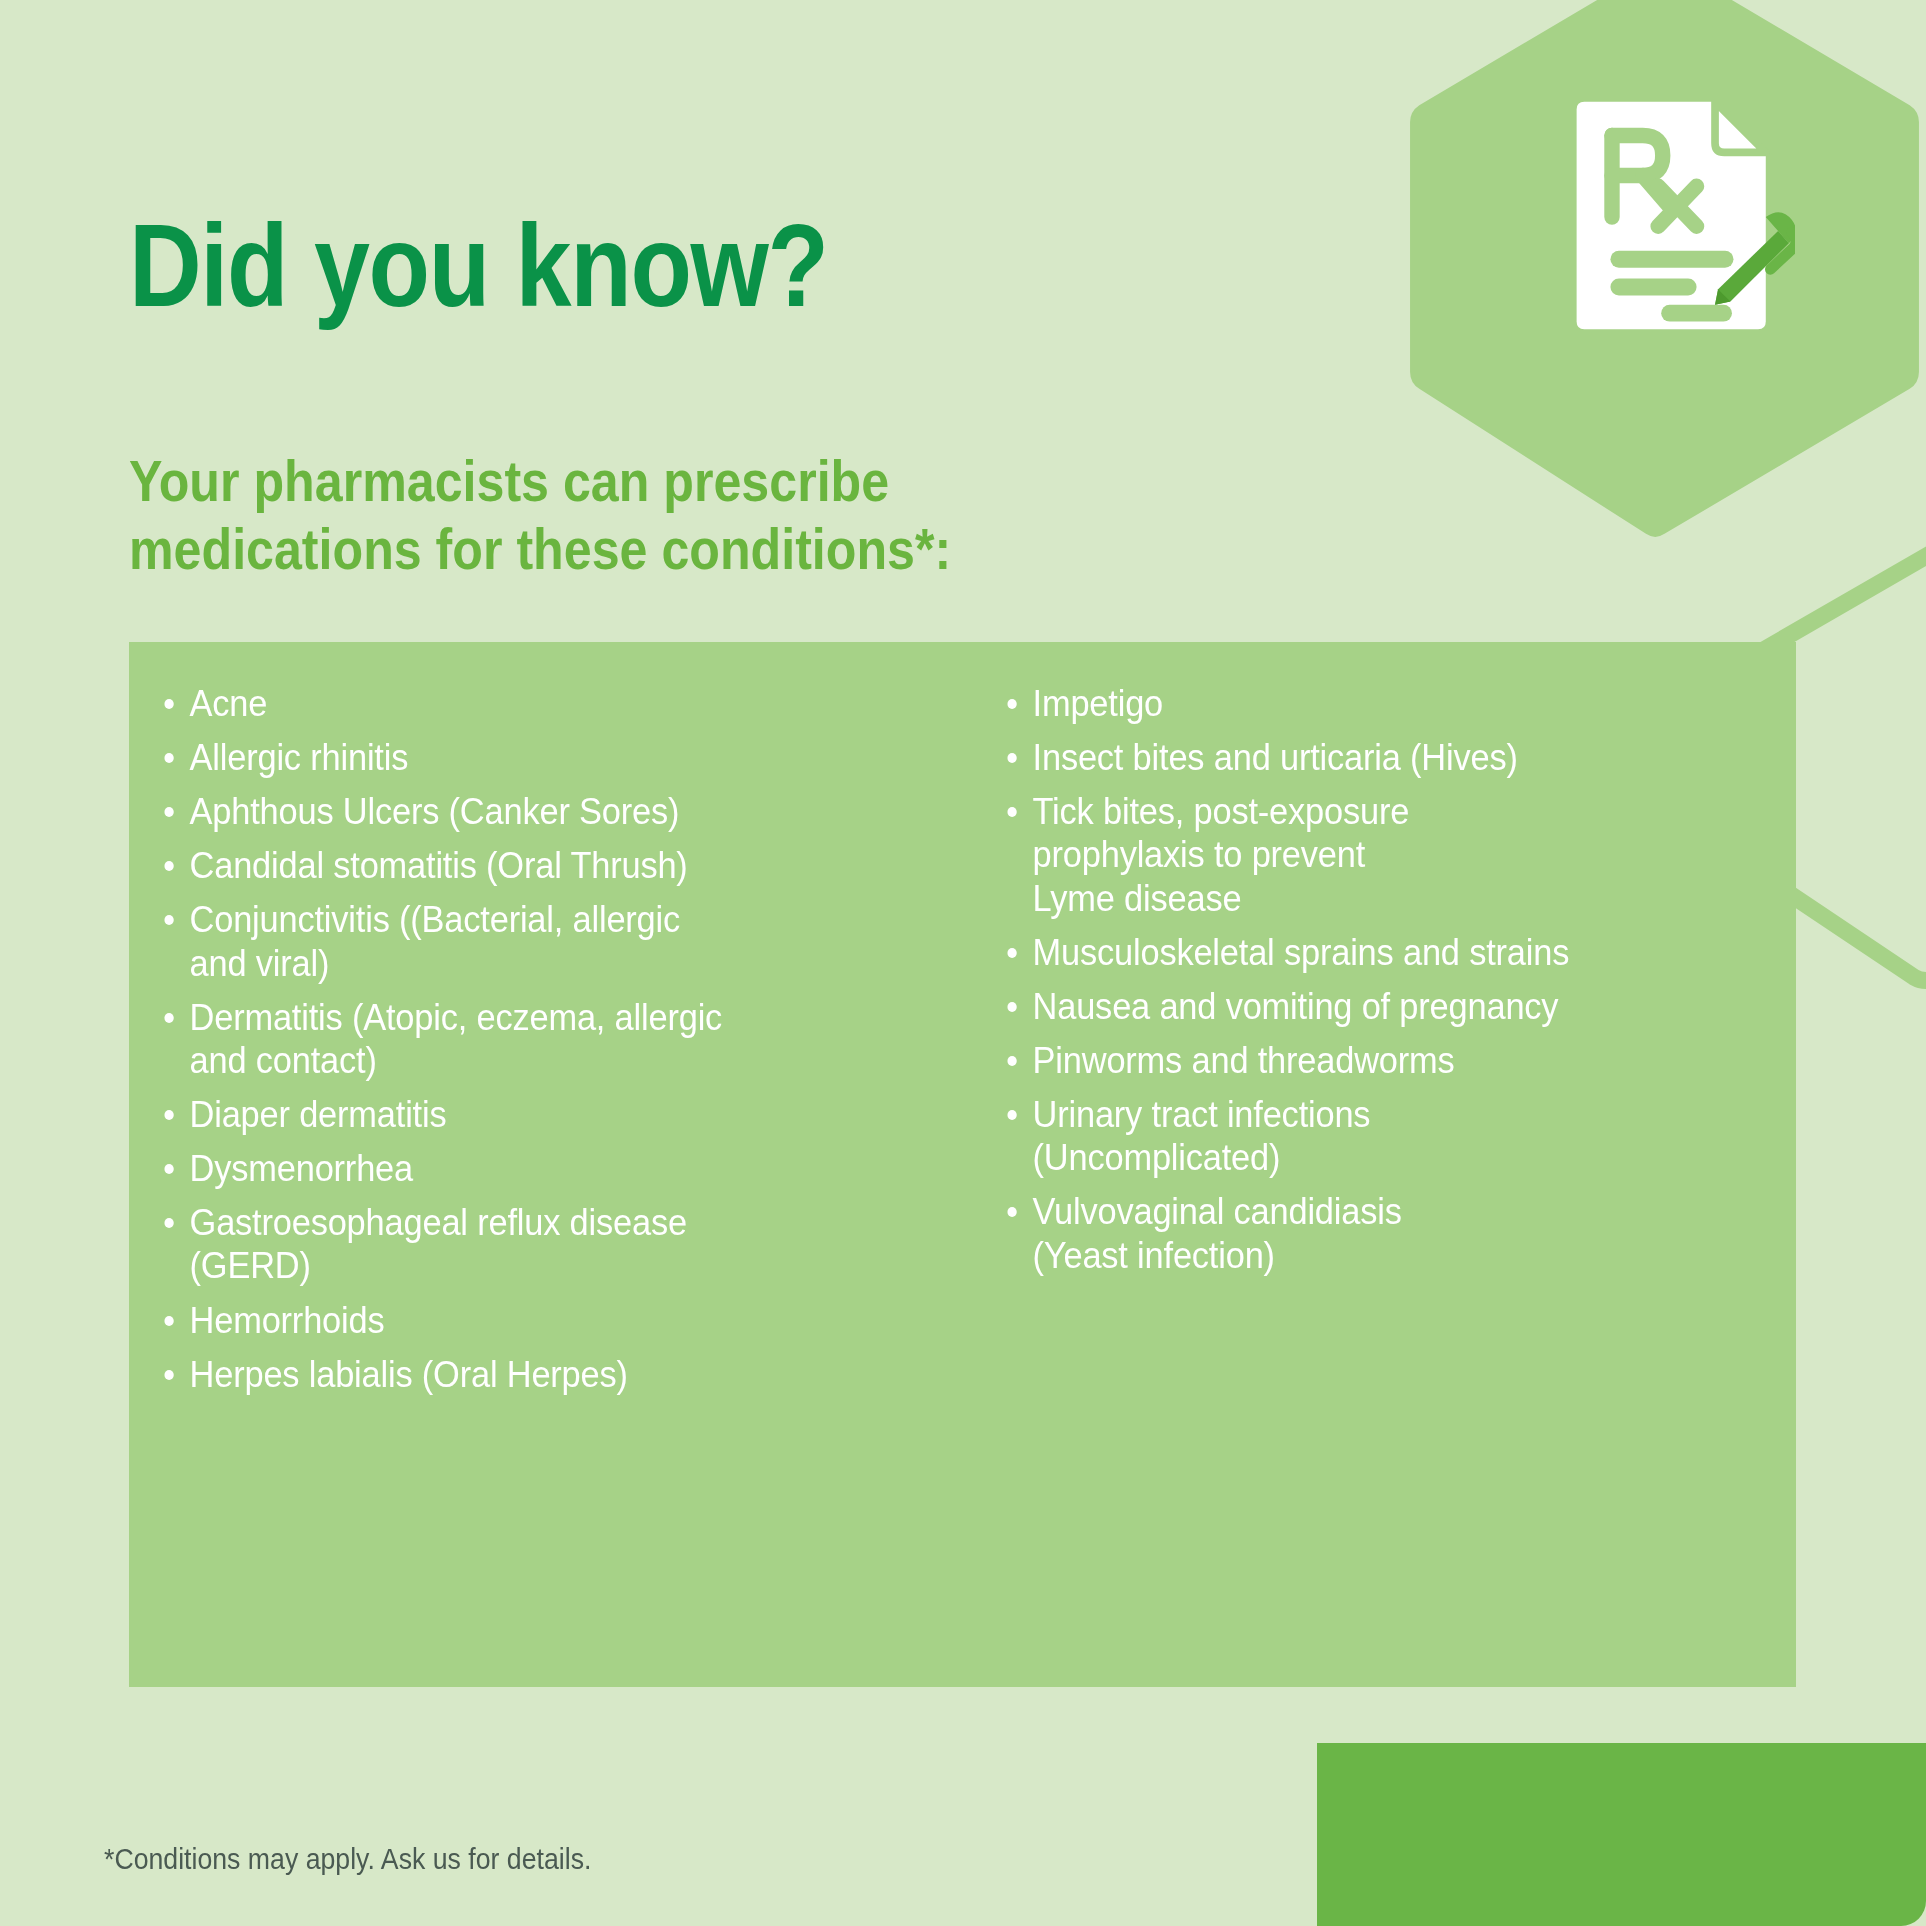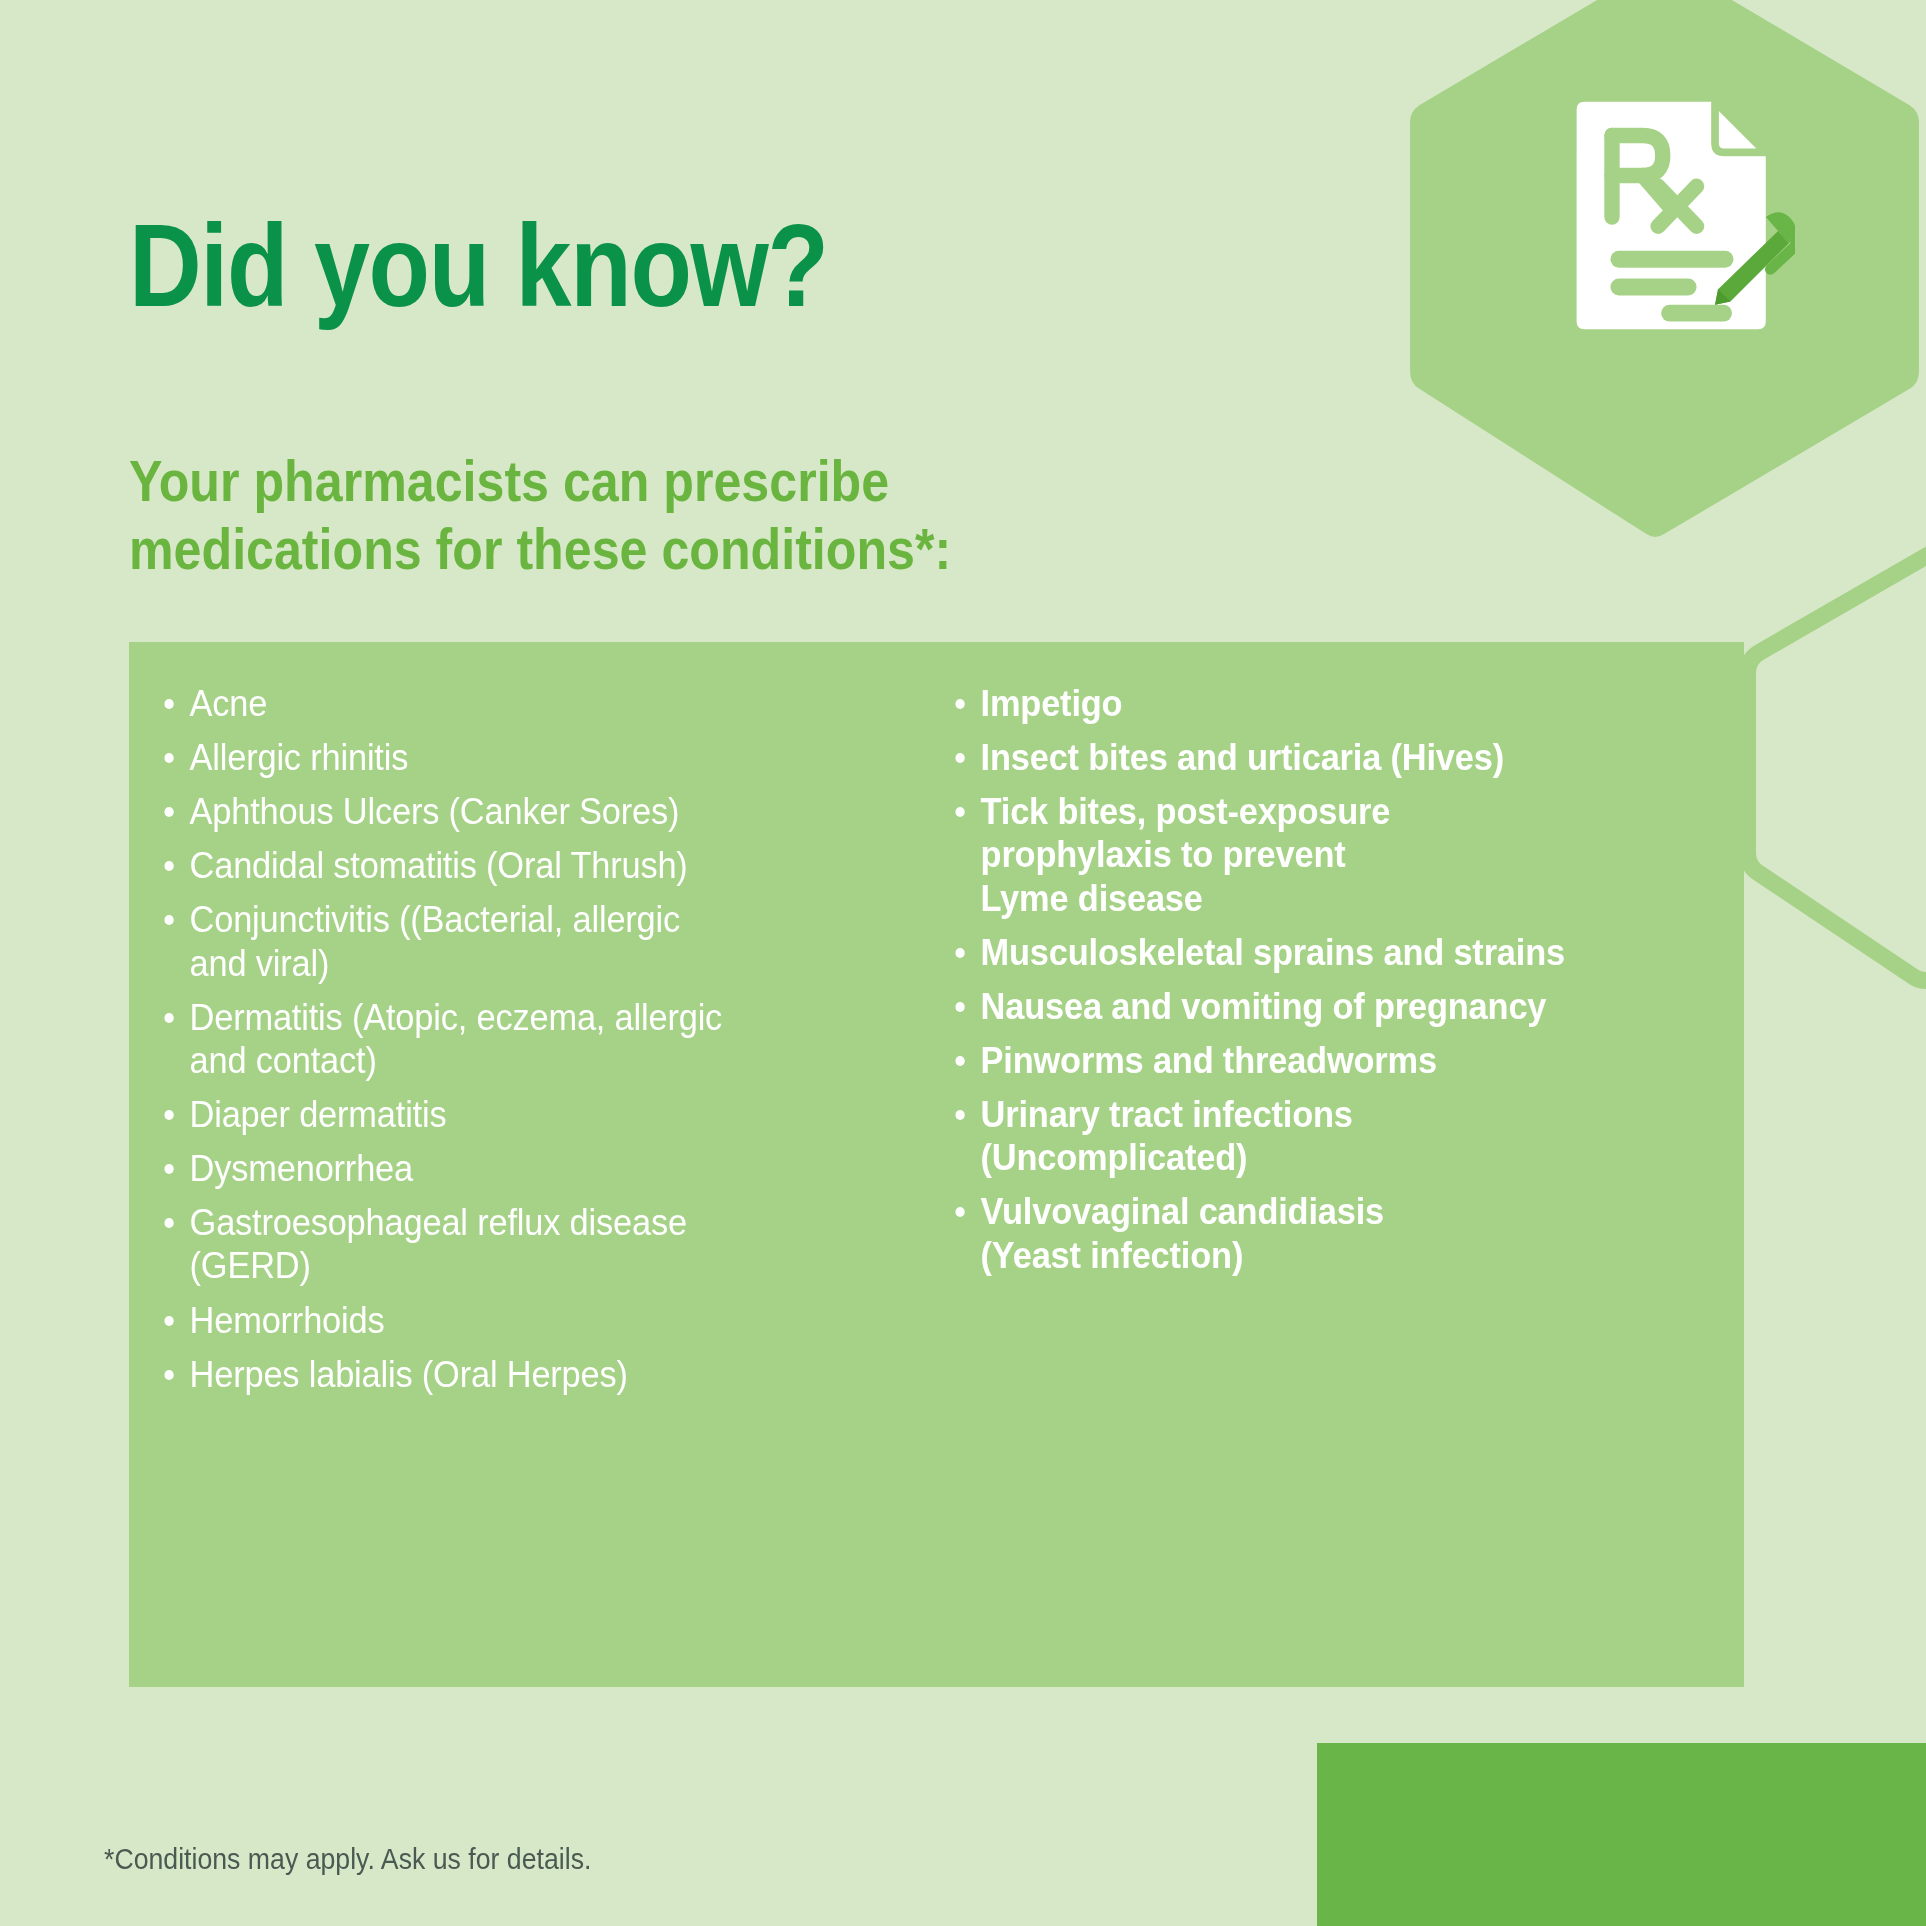--- a/index.html
+++ b/index.html
@@ -3,21 +3,21 @@
 <meta charset="utf-8">
 <style>
   html,body{margin:0;padding:0;}
   body{
     width:1926px;height:1926px;
     background:#d7e8c8;
     font-family:"Liberation Sans","DejaVu Sans",sans-serif;
     overflow:hidden;
     position:relative;
   }
-  #stage{position:absolute;inset:0;width:1926px;height:1926px;overflow:hidden;}
+  #stage{position:absolute;inset:0;width:1926px;height:1926px;overflow:hidden;border-radius:25px;}
 
   
   .hex-wrap{position:absolute;pointer-events:none;}
   #hex-filled{left:1410px;top:-46px;width:509px;height:586px;}
   #hex-outline{left:1738px;top:532px;width:401px;height:462px;}
 
   
   #rx-icon{position:absolute;left:1572px;top:100px;width:223px;height:231px;}
 
   
@@ -45,21 +45,21 @@
 
   
   .panel{
     position:absolute;
     background:#a6d287;
     top:642px;height:1045px;
     box-sizing:border-box;
     padding:40px 28px 15.4px 28px;
   }
   #panel-left{left:129px;width:996px;}
-  #panel-right{left:920px;width:824px;font-weight:bold;}
+  #panel-right{left:972px;width:824px;}
 
   .cond-list{
     list-style:none;
     margin:0;padding:0;
   }
   .cond-list li{
     position:relative;
     color:#ffffff;
     font-size:37px;
     line-height:1.17;

